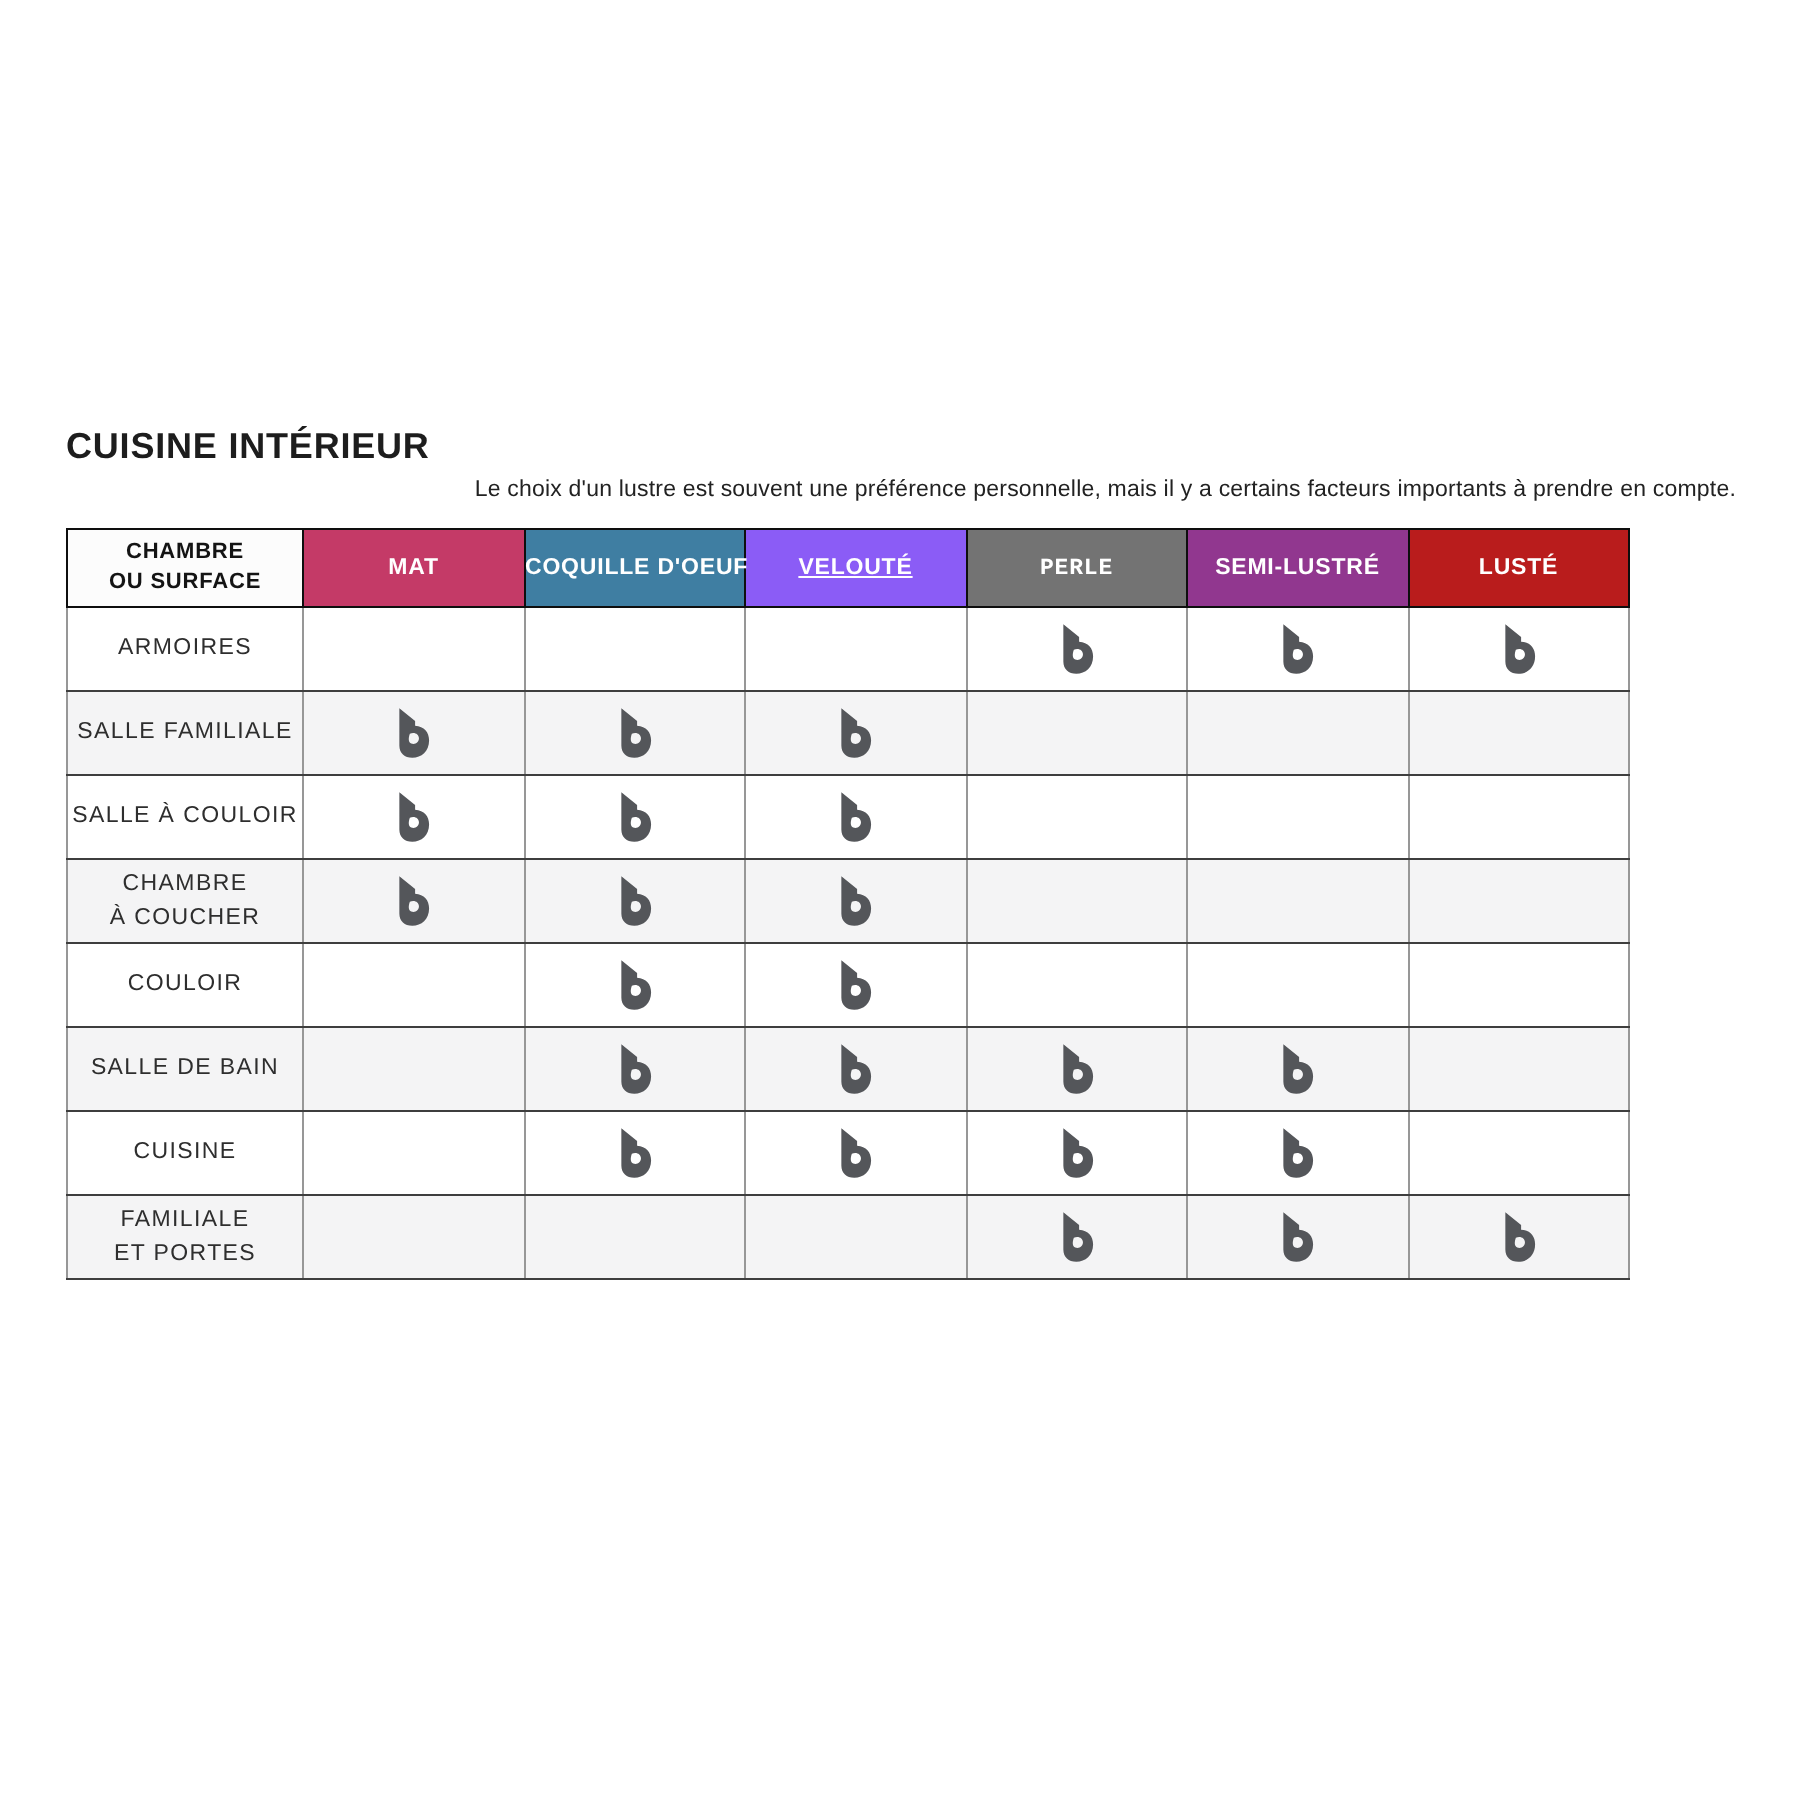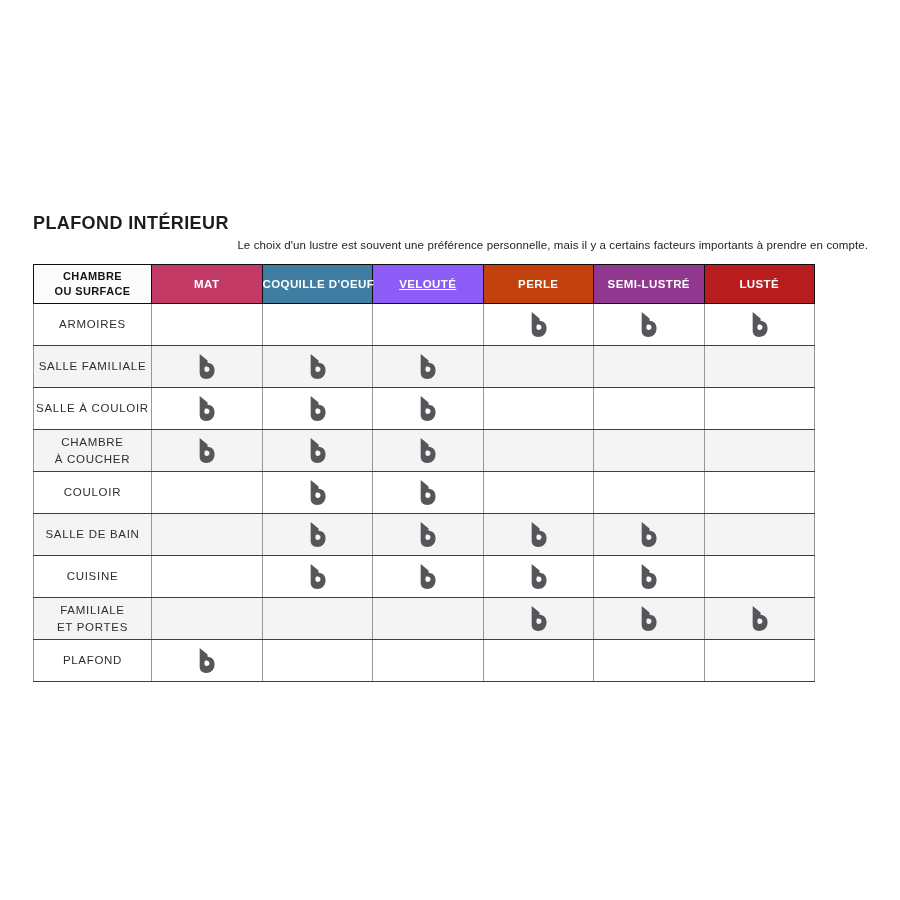--- a/index.html
+++ b/index.html
@@ -21,34 +21,34 @@
         border-top:1px solid #3e3e3e;border-bottom:1px solid #3e3e3e;}
   tbody th{font-weight:normal;font-size:11.5px;color:#2e2e2e;letter-spacing:0.7px;
         white-space:pre-line;line-height:1.4;}
   .mark-icon{display:inline-block;vertical-align:middle;}
 </style>
 </head>
 <body>
 
 <div class="page">
   <div class="content">
-    <h1 class="title">PLAFOND INTÉRIEUR</h1>
+    <h1 class="title">CUISINE INTÉRIEUR</h1>
     <p class="subtitle">Le choix d'un lustre est souvent une préférence personnelle, mais il y a certains facteurs importants à prendre en compte.</p>
     <table class="gloss">
       <colgroup>
         <col class="col-room">
       </colgroup>
       <thead>
         <tr>
           <th class="corner">CHAMBRE
 OU SURFACE</th>
         <th style="background: rgb(196, 58, 103);">MAT</th>
             <th style="background: rgb(63, 126, 162);">COQUILLE D'OEUF</th>
             <th style="background: #8b5cf6; text-decoration: underline;">VELOUTÉ</th>
-            <th style="background: #c2410c;">PERLE</th>
+            <th style="background: #737373; font-family: Liberation Mono, monospace;">PERLE</th>
             <th style="background: rgb(145, 55, 143);">SEMI-LUSTRÉ</th>
             <th style="background: #b91c1c;">LUSTÉ</th>
           </tr>
       </thead>
       <tbody>
           <tr>
             <th>ARMOIRES</th>
             <td></td>
             <td></td>
             <td></td>
@@ -164,27 +164,16 @@
             <td><svg class="mark-icon" width="21" height="27" viewBox="0 0 24 30">
                 <path fill="#54565a" fill-rule="evenodd" d="M4.2 0.8 L13.2 8.2 L13.2 10.8 C18.4 11.2 21.2 14.4 21.2 19.2 C21.2 25.6 16.8 29.2 11.6 29.2 C7.2 29.2 4.2 26.6 4.2 22.2 Z M10.2 15.4 C12.8 14.2 15.4 15.6 15.4 18 C15.4 20.4 13.2 21.8 11 21 C9.4 20.4 9.2 18.2 10.2 15.4 Z"></path>
               </svg></td>
             <td><svg class="mark-icon" width="21" height="27" viewBox="0 0 24 30">
                 <path fill="#54565a" fill-rule="evenodd" d="M4.2 0.8 L13.2 8.2 L13.2 10.8 C18.4 11.2 21.2 14.4 21.2 19.2 C21.2 25.6 16.8 29.2 11.6 29.2 C7.2 29.2 4.2 26.6 4.2 22.2 Z M10.2 15.4 C12.8 14.2 15.4 15.6 15.4 18 C15.4 20.4 13.2 21.8 11 21 C9.4 20.4 9.2 18.2 10.2 15.4 Z"></path>
               </svg></td>
             <td><svg class="mark-icon" width="21" height="27" viewBox="0 0 24 30">
                 <path fill="#54565a" fill-rule="evenodd" d="M4.2 0.8 L13.2 8.2 L13.2 10.8 C18.4 11.2 21.2 14.4 21.2 19.2 C21.2 25.6 16.8 29.2 11.6 29.2 C7.2 29.2 4.2 26.6 4.2 22.2 Z M10.2 15.4 C12.8 14.2 15.4 15.6 15.4 18 C15.4 20.4 13.2 21.8 11 21 C9.4 20.4 9.2 18.2 10.2 15.4 Z"></path>
               </svg></td>
           </tr>
-          <tr>
-            <th>PLAFOND</th>
-            <td><svg class="mark-icon" width="21" height="27" viewBox="0 0 24 30">
-                <path fill="#54565a" fill-rule="evenodd" d="M4.2 0.8 L13.2 8.2 L13.2 10.8 C18.4 11.2 21.2 14.4 21.2 19.2 C21.2 25.6 16.8 29.2 11.6 29.2 C7.2 29.2 4.2 26.6 4.2 22.2 Z M10.2 15.4 C12.8 14.2 15.4 15.6 15.4 18 C15.4 20.4 13.2 21.8 11 21 C9.4 20.4 9.2 18.2 10.2 15.4 Z"></path>
-              </svg></td>
-            <td></td>
-            <td></td>
-            <td></td>
-            <td></td>
-            <td></td>
-          </tr>
         </tbody>
     </table>
   </div>
 </div>
 
 </body></html>

